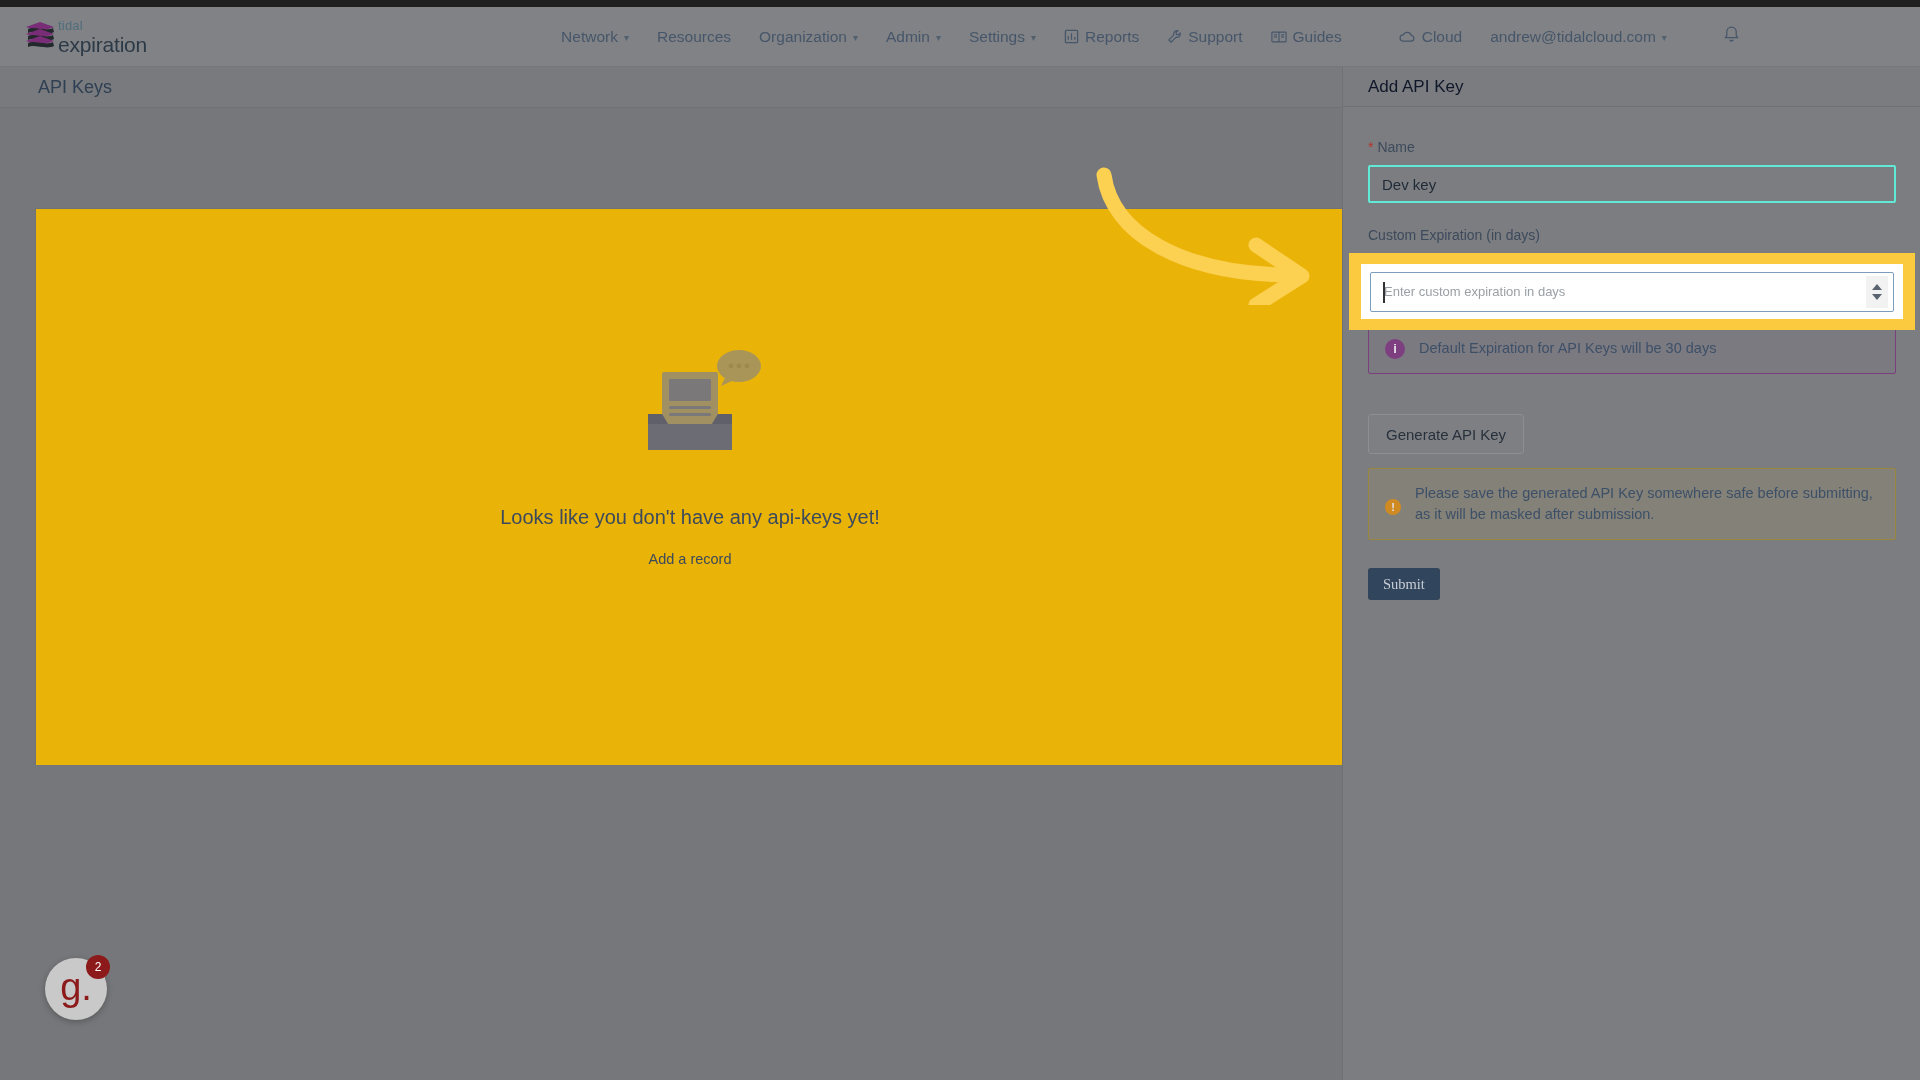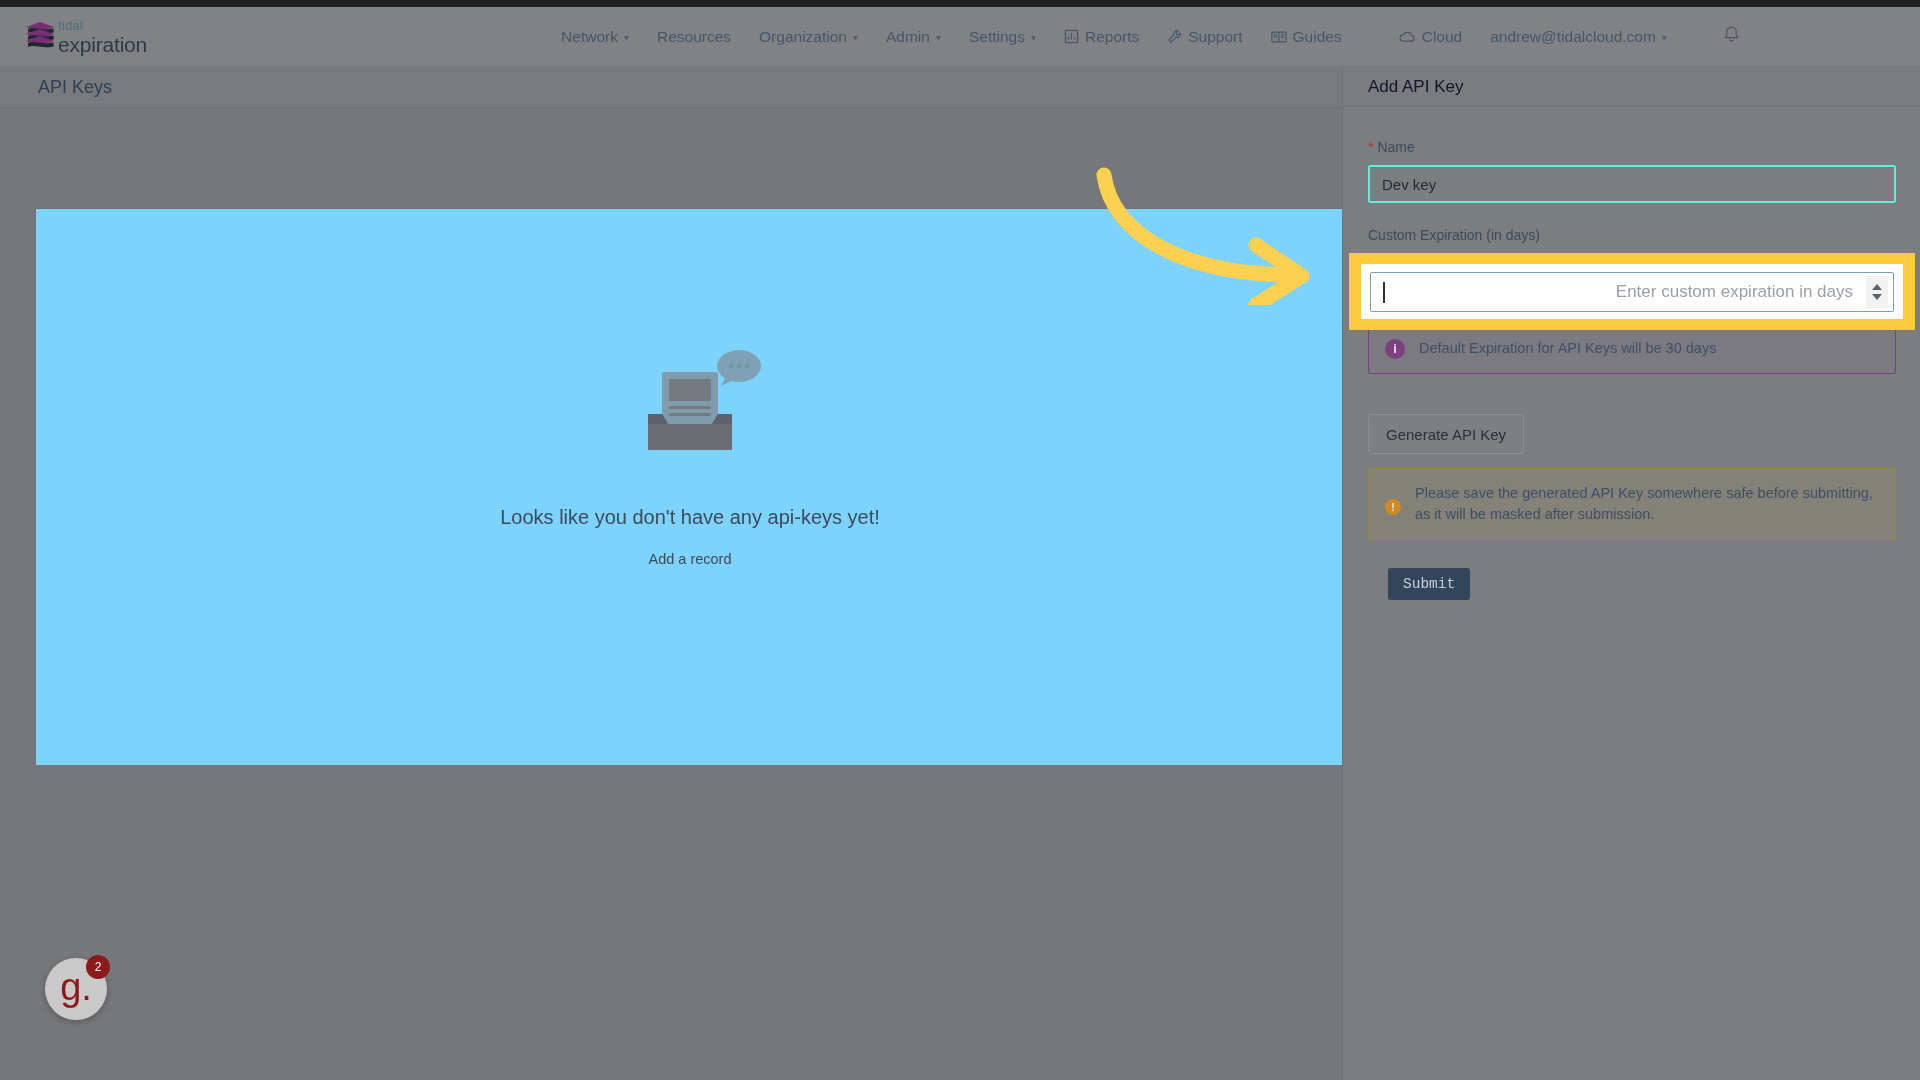--- a/index.html
+++ b/index.html
@@ -48,21 +48,21 @@
   }
   .page-title { margin-left: 38px; font-size: 18px; color: #2f4054; }
 
   
   .main-area {
     position: absolute; left: 0; top: 108px; width: 1342px; height: 972px;
     background: #76777a;
   }
   .content-card {
     position: absolute; left: 35px; top: 100px; width: 1308px; height: 557px;
-    background: #7dd3fc;
+    background: #eab308;
     border-top: 1px solid #717275;
     border-left: 1px solid #717275;
   }
   .empty-state {
     position: absolute; left: 0; top: 0; width: 1308px; height: 557px;
     display: flex; flex-direction: column; align-items: center; justify-content: center;
     padding-bottom: 60px;
   }
   .empty-illus { width: 150px; height: 110px; position: relative; margin-bottom: 48px; margin-left: 14px; }
   .empty-text { font-size: 20px; color: #3c4a5c; margin-bottom: 22px; }
@@ -112,24 +112,23 @@
     display: flex; align-items: center;
     padding: 0 9px;
   }
   .num-input-wrap {
     position: relative; width: 100%; height: 40px;
     border: 1px solid #7d9dbd; border-radius: 2px;
     background: #fff; display: flex; align-items: center;
   }
   .num-input {
     flex: 1; height: 100%; border: 0; outline: none;
-    font-size: 17px; color: #a16207; padding: 0 13px;
+    font-size: 13px; color: #a16207; padding: 0 13px;
     background: transparent;
     font-family: "Liberation Sans", sans-serif;
-    text-align: right;
   }
   .num-input::placeholder { color: #9aa0a6; }
   .caret {
     position: absolute; left: 12px; top: 9px; width: 1.5px; height: 21px; background: #333;
   }
   .spinner {
     width: 22px; height: 32px; margin-right: 5px;
     background: #f2f2f2;
     display: flex; flex-direction: column; align-items: center; justify-content: center; gap: 4px;
     cursor: pointer;
@@ -161,21 +160,21 @@
     height: 40px; padding: 0 17px;
     border: 1px solid #8d8e90; border-radius: 3px;
     background: #7e7f82; color: #27313d; font-size: 15px;
     cursor: pointer; font-family: "Liberation Sans", sans-serif;
   }
   .btn-primary {
     margin-top: 28px;
     display: inline-flex; align-items: center; justify-content: center;
     height: 32px; padding: 0 15px; border: 0; border-radius: 3px;
     background: #31455c; color: #c9ced6; font-size: 14.5px;
-    cursor: pointer; font-family: Liberation Mono, monospace; margin-left: 20px;
+    cursor: pointer; font-family: Liberation Serif, serif;
   }
 
   
   .arrow-anno { position: absolute; left: 1090px; top: 155px; width: 260px; height: 150px; z-index: 35; pointer-events: none; }
 
   
   .g2 {
     position: absolute; left: 45px; top: 958px;
     width: 62px; height: 62px; border-radius: 50%;
     background: #c9c9c9;

